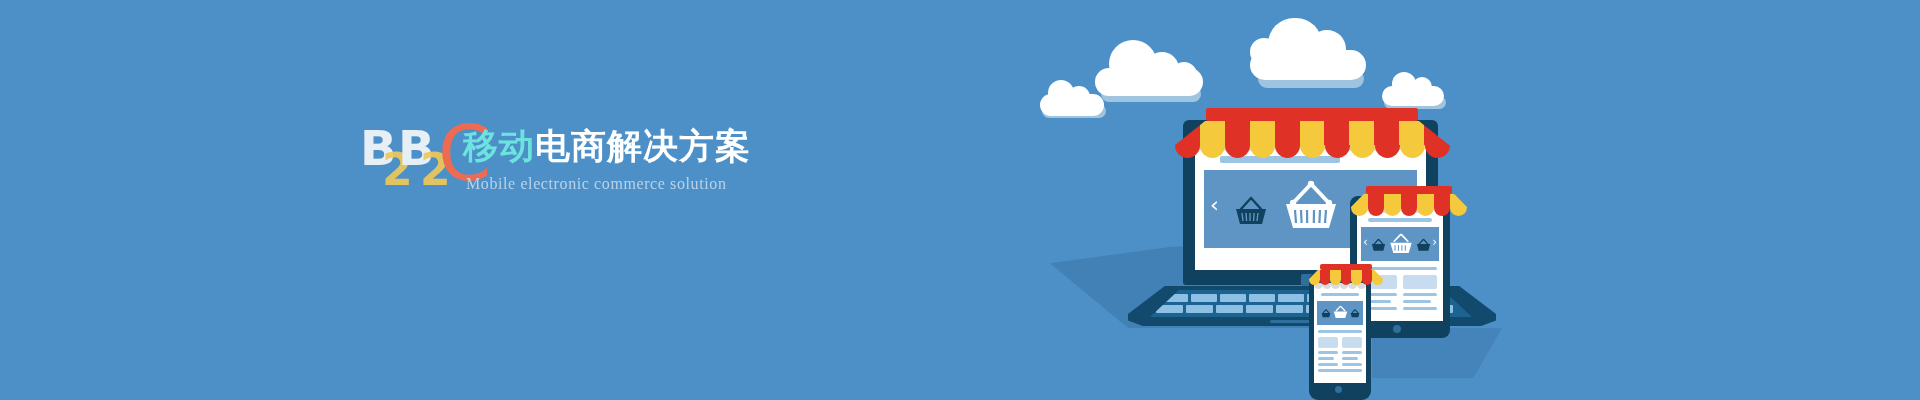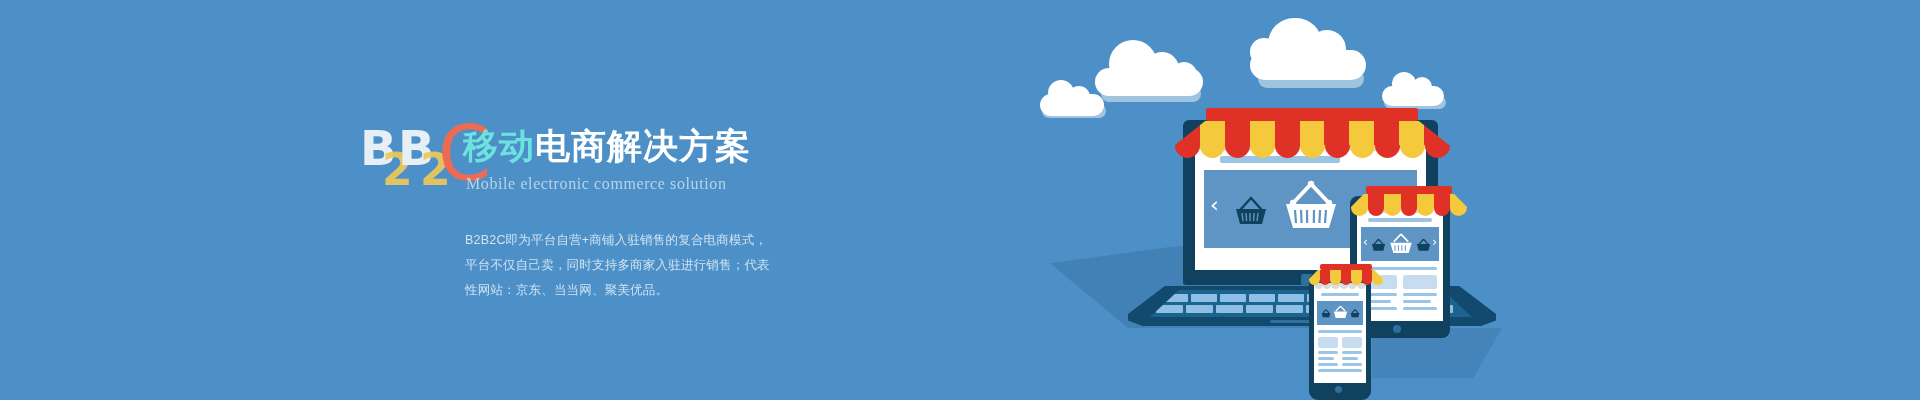--- a/index.html
+++ b/index.html
@@ -266,21 +266,20 @@
         <span class="lg n2">2</span>
         <span class="lg c">C</span>
       </div>
 
       <div id="headline">
         <span class="hl-cyan">移动</span><span class="hl-white">电商解决方案</span>
       </div>
 
       <div id="subtitle">Mobile electronic commerce solution</div>
 
-      <div id="paragraph">B2B2C即为平台自营+商铺入驻销售的复合电商模式，平台不仅自己卖，同时支持多商家入驻进行销售；代表性网站：京东、当当网、聚美优品。</div>
     </div>
   </div>
 
   <div id="illustration">
 
     <div class="abs" id="laptop-shadow"></div>
 
     <div class="abs" id="laptop-lid"></div>
 
     <div class="abs" id="laptop-screen">

